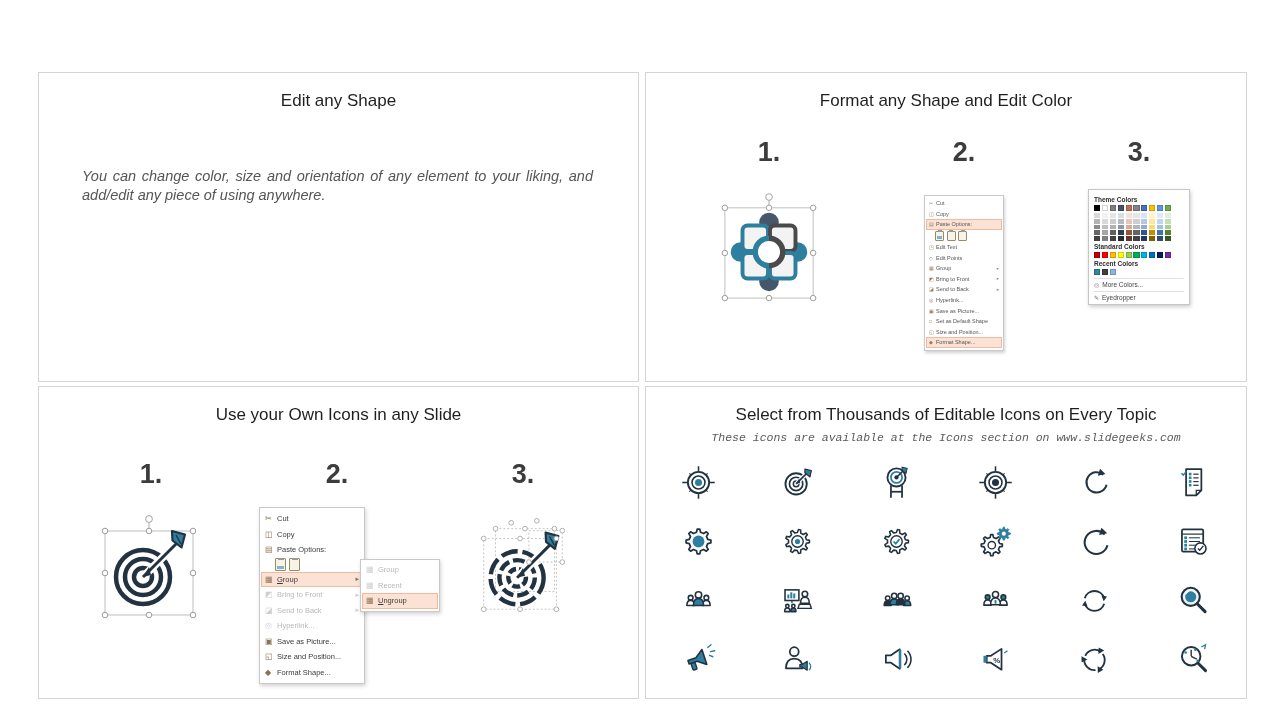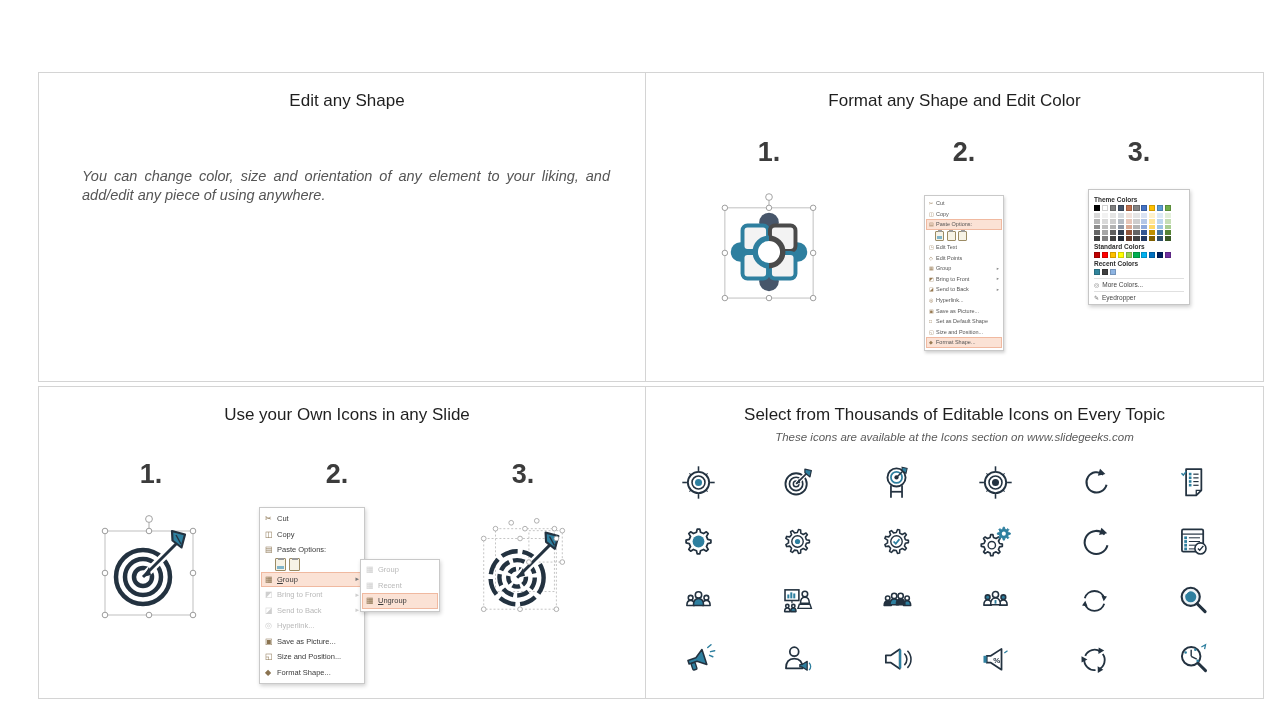--- a/index.html
+++ b/index.html
@@ -1,20 +1,20 @@
 <!DOCTYPE html>
 <html><head>
 <meta charset="utf-8">
 <style>
   html,body{margin:0;padding:0;background:#fff;}
   .slide{position:relative;width:1280px;height:720px;background:#fff;overflow:hidden;
          font-family:"Liberation Sans",sans-serif;}
   .main-title{position:absolute;top:12px;left:0;width:100%;text-align:center;
               font-size:31px;color:#1c1c1c;letter-spacing:.2px;}
-  .panel{position:absolute;background:#fff;border:1px solid #d4d4d4;padding-left:17px;}
+  .panel{position:absolute;background:#fff;border:1px solid #d4d4d4;}
   #p-tl{left:38px;top:72px;width:599px;height:308px;}
   #p-tr{left:645px;top:72px;width:600px;height:308px;}
   #p-bl{left:38px;top:386px;width:599px;height:311px;}
   #p-br{left:645px;top:386px;width:600px;height:311px;}
   .panel-title{position:absolute;top:18px;left:0;width:100%;text-align:center;margin:0;
                font-size:17px;font-weight:normal;color:#1f1f1f;}
   .paras{position:absolute;top:94px;left:43px;right:45px;}
   .paras p{font-style:italic;font-size:14.5px;color:#555;text-align:justify;
            line-height:1.33;margin:0 0 38px 0;}
   .stepnum{position:absolute;font-size:27px;font-weight:bold;color:#3c3c3c;
@@ -59,21 +59,21 @@
                 column-gap:1.8px;row-gap:1px;margin-top:2px;}
   .swv{width:6.1px;height:4.8px;}
   .pal-foot{display:flex;align-items:center;gap:3px;border-top:1px solid #e0e0e0;
             margin-top:3px;padding-top:2px;font-size:6.5px;color:#444;}
   .pal-foot .ico{font-size:6px;color:#777;}
   
   .icongrid{position:absolute;left:3px;top:66px;width:594px;display:grid;
             grid-template-columns:repeat(6,99px);grid-auto-rows:59px;}
   .icell{display:flex;align-items:center;justify-content:center;}
   .subtitle{position:absolute;top:44px;left:0;width:100%;text-align:center;
-            font-style:italic;font-size:11.5px;color:#5a5a5a;}
+            font-style:italic;font-size:11.5px;color:#5a5a5a;font-family:Liberation Mono, monospace;}
 </style>
 </head>
 <body>
 
 <div class="slide">
 
   <section class="panel" id="p-tl">
     <h2 class="panel-title">Edit any Shape</h2>
     <div class="paras">
       <p>You can change color, size and orientation of any element to your liking, and add/edit any piece of using anywhere.</p>

